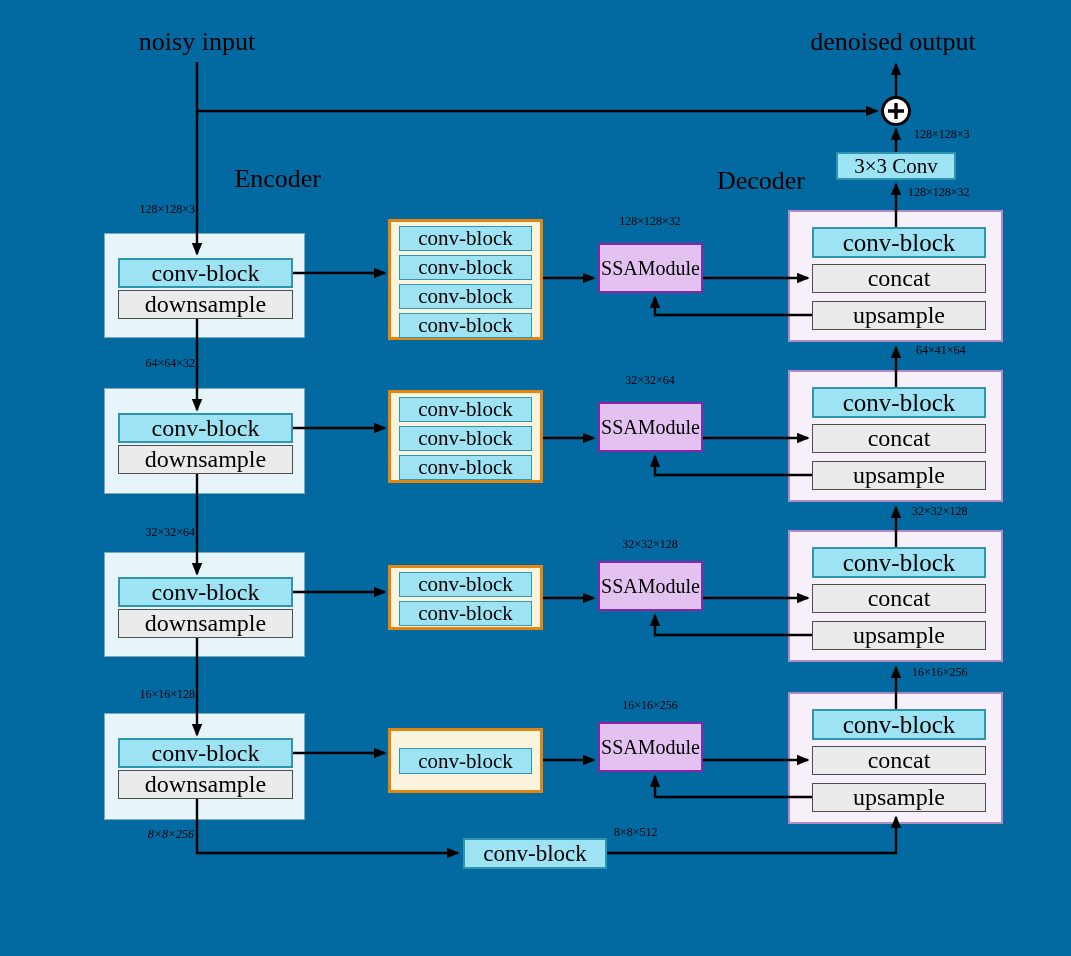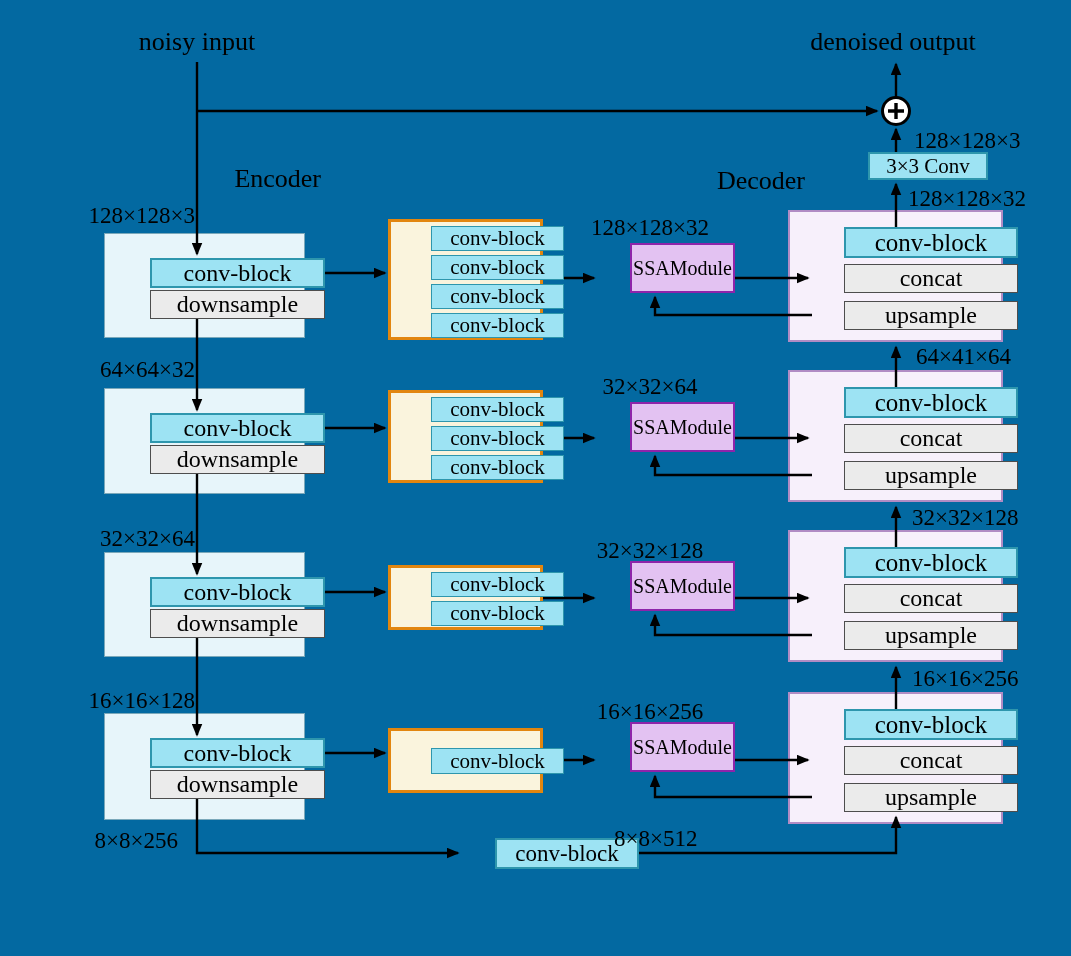--- a/index.html
+++ b/index.html
@@ -3,38 +3,38 @@
 <meta charset="utf-8">
 <style>
   html,body{margin:0;padding:0;background:#fff;}
   #canvas{
     position:relative;width:1071px;height:956px;background:#0369a1;
     font-family:"Liberation Serif","DejaVu Serif",serif;color:#000;
     overflow:hidden;
     padding-left:36px;
   }
   .abs{position:absolute;box-sizing:border-box;}
-  .box{display:flex;align-items:center;justify-content:center;margin-left:32px;}
+  .box{display:flex;align-items:center;justify-content:center;}
   .lbl{position:absolute;white-space:nowrap;line-height:1.1;}
   
   .enc-outer{background:var(--enc-fill,#e7f5fa);border:1.6px solid var(--enc-border,#7aa8ba);}
   .skip-outer{background:var(--skip-fill,#faf4dd);border:3px solid var(--skip-border,#e2860f);}
   .dec-outer{background:var(--dec-fill,#f7f0fb);border:2px solid var(--dec-border,#b18cc4);}
   .ssa{background:var(--ssa-fill,#e3c2f2);border:2px solid var(--ssa-border,#8e24aa);
        font-size:20px;line-height:1.15;flex-direction:row;}
   
   .cyan{background:var(--cyan-fill,#9de3f3);border:2px solid var(--cyan-border,#2e96ad);font-size:24px;}
   .gray{background:var(--gray-fill,#ebebeb);border:1.6px solid var(--gray-border,#4d4d4d);font-size:24px;}
   .skip-conv{font-size:21px;border-width:1.6px;}
   .dec-conv{font-size:25px;}
   .conv3x3{font-size:21px;}
   .bneck{font-size:23px;}
   .hdr{font-size:26px;text-align:center;}
   .toplbl{font-size:26px;text-align:center;}
-  .dim{font-size:23px;}
+  .dim{font-size:12px;}
   .dim-right{text-align:right;}
   .dim-center{text-align:center;}
   .caption{font-size:23px;text-align:center;}
   svg#wires{position:absolute;left:0;top:0;}
 </style>
 </head>
 <body>
 
 <div id="canvas">
 
@@ -160,21 +160,21 @@
   <div class="abs box gray" style="left:812px;top:746px;width:174px;height:29px;">concat</div>
   <div class="abs box gray" style="left:812px;top:783px;width:174px;height:29px;">upsample</div>
 
   <div class="abs box cyan conv3x3" style="left:836px;top:152px;width:120px;height:28px;">3×3 Conv</div>
   <div class="abs box cyan bneck" style="left:463px;top:838px;width:144px;height:31px;">conv-block</div>
 
   <div class="lbl dim dim-right" style="left:65px;top:203px;width:130px;">128×128×3</div>
   <div class="lbl dim dim-right" style="left:65px;top:357px;width:130px;">64×64×32</div>
   <div class="lbl dim dim-right" style="left:65px;top:526px;width:130px;">32×32×64</div>
   <div class="lbl dim dim-right" style="left:65px;top:688px;width:130px;">16×16×128</div>
-  <div class="lbl dim dim-right" style="left:48px;top:828px;width:130px;">8×8×256</div>
+  <div class="lbl dim dim-right" style="left:64px;top:828px;width:130px;font-style:italic;">8×8×256</div>
 
   <div class="lbl dim dim-center" style="left:575px;top:215px;width:150px;">128×128×32</div>
   <div class="lbl dim dim-center" style="left:575px;top:374px;width:150px;">32×32×64</div>
   <div class="lbl dim dim-center" style="left:575px;top:538px;width:150px;">32×32×128</div>
   <div class="lbl dim dim-center" style="left:575px;top:699px;width:150px;">16×16×256</div>
 
   <div class="lbl dim" style="left:914px;top:128px;">128×128×3</div>
   <div class="lbl dim" style="left:908px;top:186px;">128×128×32</div>
   <div class="lbl dim" style="left:916px;top:344px;">64×41×64</div>
   <div class="lbl dim" style="left:912px;top:505px;">32×32×128</div>

